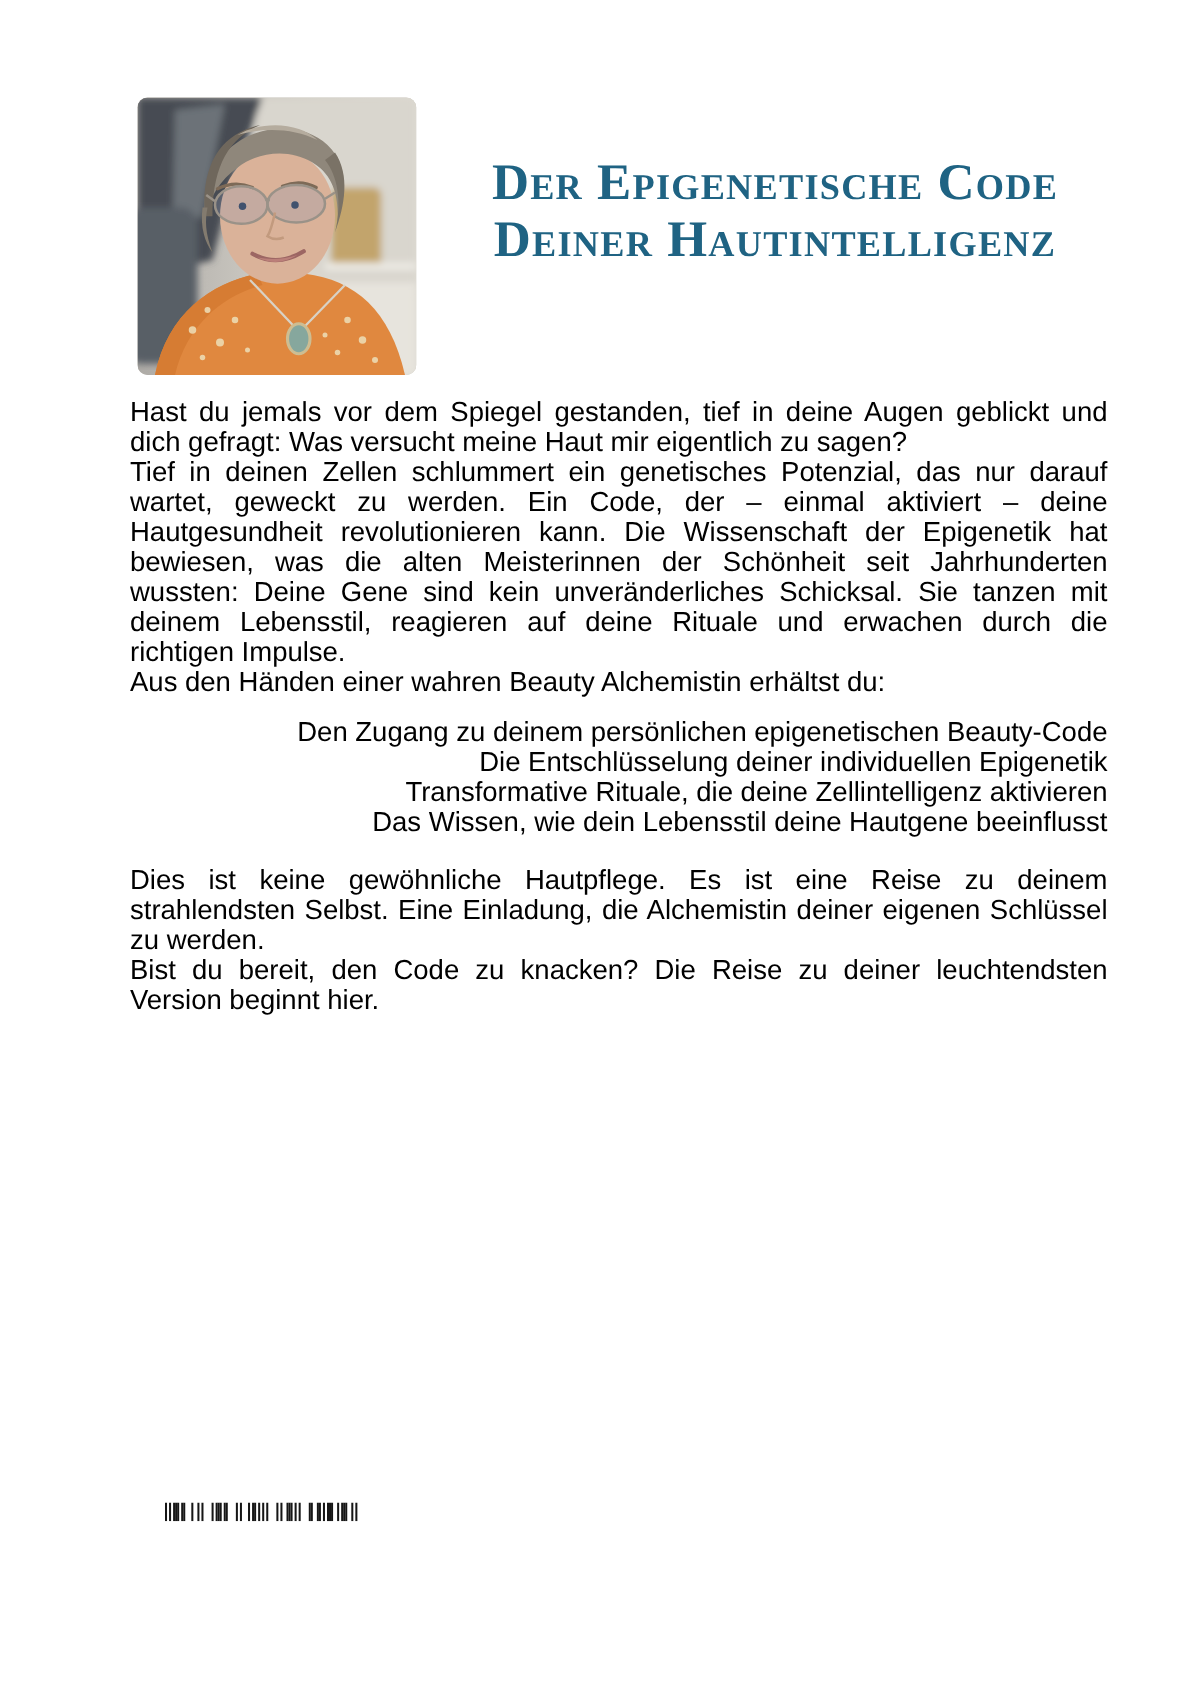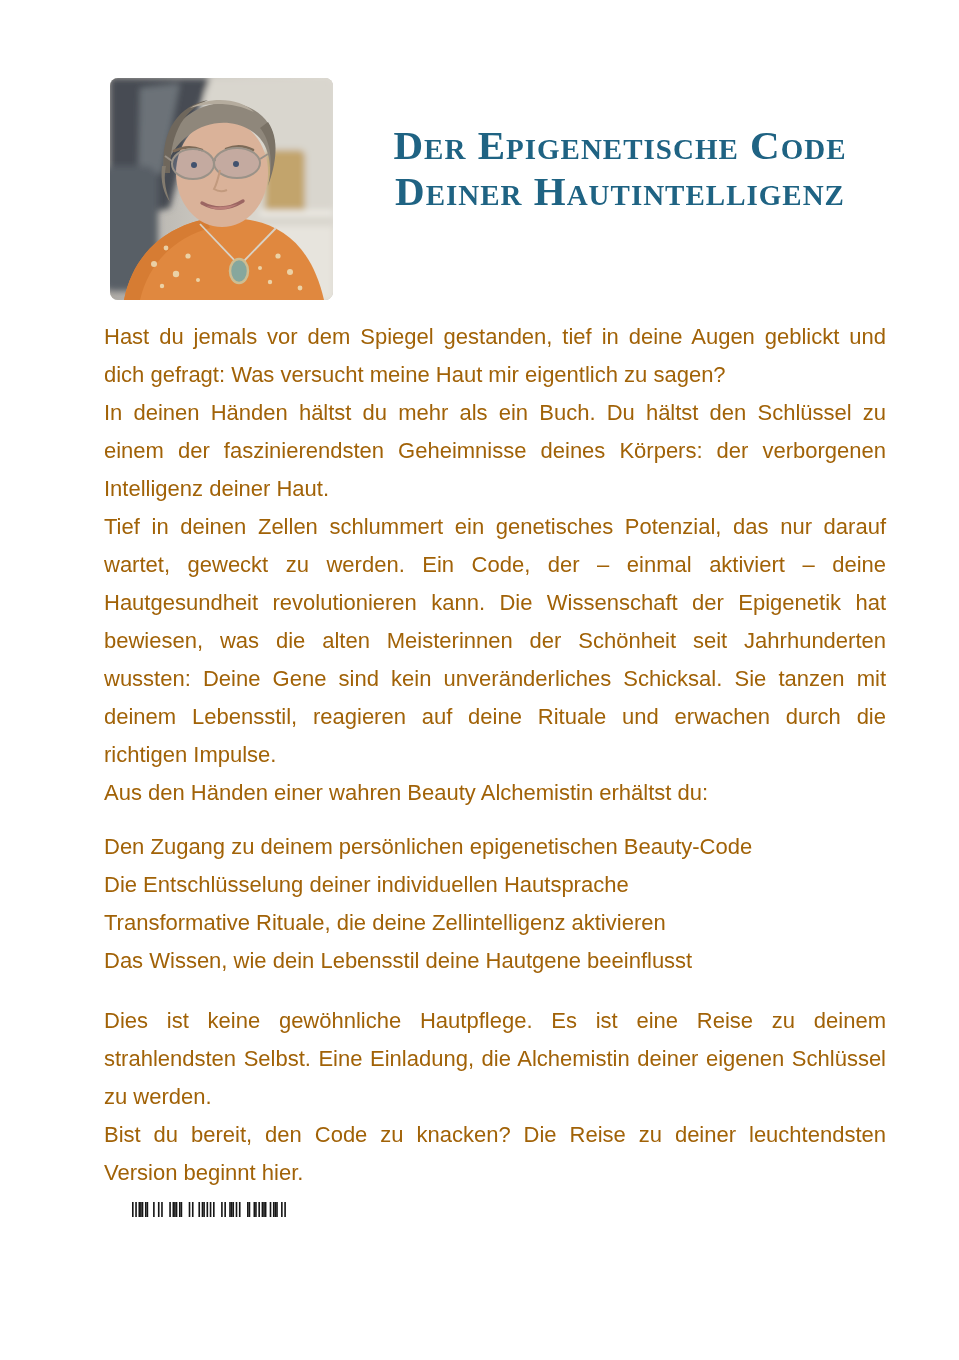--- a/index.html
+++ b/index.html
@@ -20,25 +20,25 @@
     font-family:"Liberation Serif",serif;
     font-variant:small-caps;
     font-weight:bold;
     font-size:41px;line-height:46px;letter-spacing:1px;
     color:#1f6383;
   }
   .title span{display:block;}
   
   .blurb{
     position:absolute;left:104px;top:318px;width:782px;
-    color:#a16207;font-size:22px;line-height:38px;
+    color:#000000;font-size:22px;line-height:24px;
   }
   .blurb p{margin:0;text-align:justify;hyphens:none;}
   .benefits{margin-top:16px;}
-  .benefits p{text-align:left;}
+  .benefits p{text-align:right;}
   .closing-first{margin-top:22px !important;}
   
   .barcode{position:absolute;left:116px;top:1202px;}
 </style>
 </head>
 <body>
 
 <div class="page">
 
   <div class="photo">
@@ -122,27 +122,26 @@
     </svg>
   </div>
 
   <h1 class="title">
     <span>Der Epigenetische Code</span>
     <span>Deiner Hautintelligenz</span>
   </h1>
 
   <div class="blurb">
     <p>Hast du jemals vor dem Spiegel gestanden, tief in deine Augen geblickt und dich gefragt: Was versucht meine Haut mir eigentlich zu sagen?</p>
-    <p>In deinen Händen hältst du mehr als ein Buch. Du hältst den Schlüssel zu einem der faszinierendsten Geheimnisse deines Körpers: der verborgenen Intelligenz deiner Haut.</p>
     <p>Tief in deinen Zellen schlummert ein genetisches Potenzial, das nur darauf wartet, geweckt zu werden. Ein Code, der – einmal aktiviert – deine Hautgesundheit revolutionieren kann. Die Wissenschaft der Epigenetik hat bewiesen, was die alten Meisterinnen der Schönheit seit Jahrhunderten wussten: Deine Gene sind kein unveränderliches Schicksal. Sie tanzen mit deinem Lebensstil, reagieren auf deine Rituale und erwachen durch die richtigen Impulse.</p>
     <p>Aus den Händen einer wahren Beauty Alchemistin erhältst du:</p>
 
     <div class="benefits">
       <p>Den Zugang zu deinem persönlichen epigenetischen Beauty-Code</p>
-      <p>Die Entschlüsselung deiner individuellen Hautsprache</p>
+      <p>Die Entschlüsselung deiner individuellen Epigenetik</p>
       <p>Transformative Rituale, die deine Zellintelligenz aktivieren</p>
       <p>Das Wissen, wie dein Lebensstil deine Hautgene beeinflusst</p>
     </div>
 
     <p class="closing-first">Dies ist keine gewöhnliche Hautpflege. Es ist eine Reise zu deinem strahlendsten Selbst. Eine Einladung, die Alchemistin deiner eigenen Schlüssel zu werden.</p>
     <p>Bist du bereit, den Code zu knacken? Die Reise zu deiner leuchtendsten Version beginnt hier.</p>
   </div>
 
   <div class="barcode">
     <svg id="barcode-svg" width="176" height="58" xmlns="http://www.w3.org/2000/svg">

